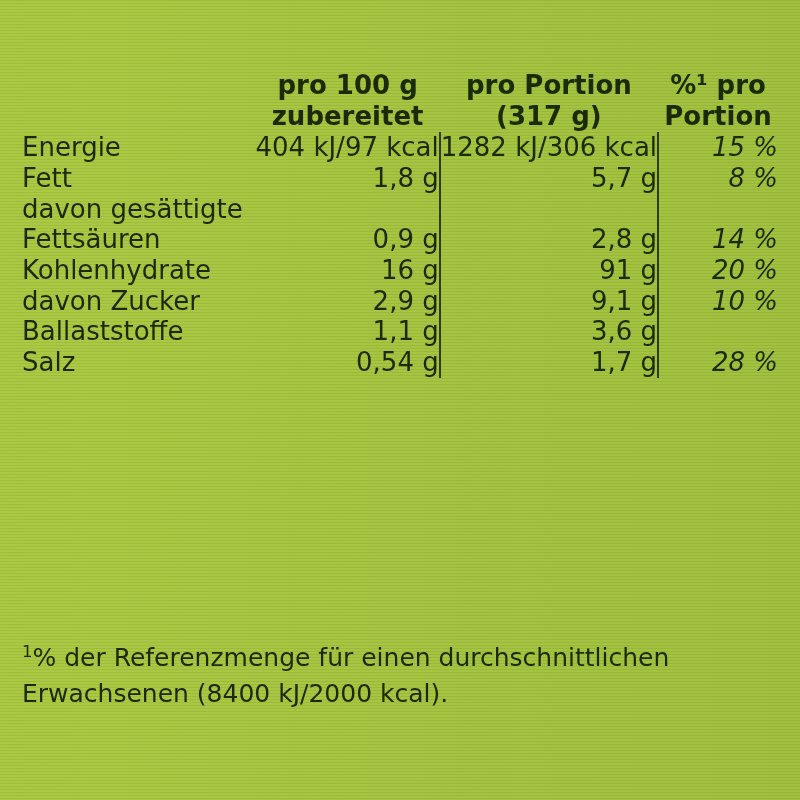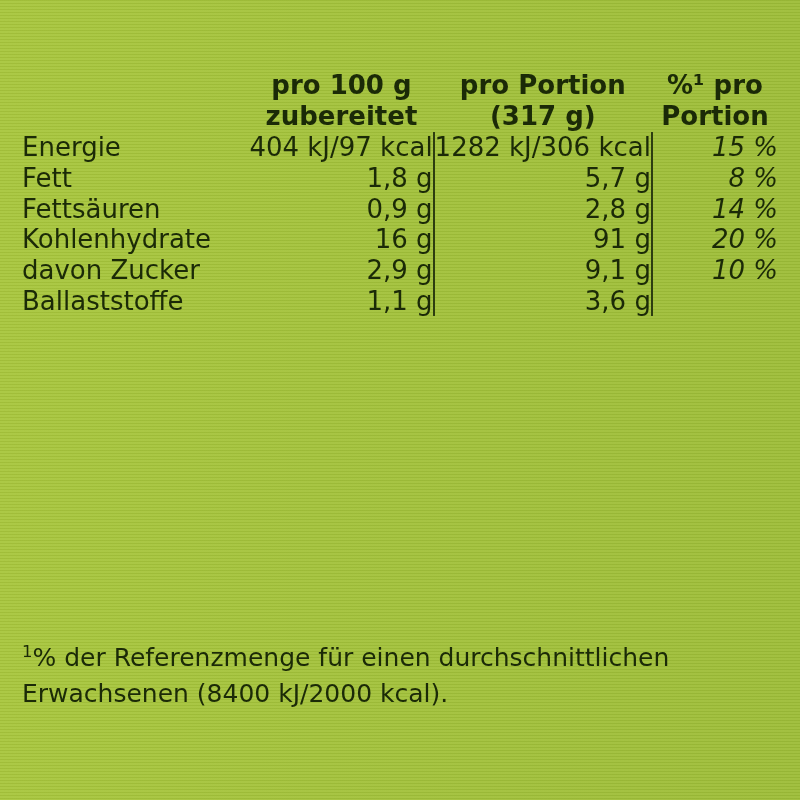--- a/index.html
+++ b/index.html
@@ -161,20 +161,26 @@
           <td class="num pct">15 %</td>
         </tr>
 
         <tr class="rowline tight">
           <td class="label">Fett</td>
           <td class="num">1,8 g</td>
           <td class="num port">5,7 g</td>
           <td class="num pct">8 %</td>
         </tr>
 
+        <tr class="sub-noline tight">
+          <td class="label indent">davon gesättigte</td>
+          <td class="num"></td>
+          <td class="num port"></td>
+          <td class="num pct"></td>
+        </tr>
 
         <tr class="sub-noline tight">
           <td class="label indent">Fettsäuren</td>
           <td class="num">0,9 g</td>
           <td class="num port">2,8 g</td>
           <td class="num pct">14 %</td>
         </tr>
 
         <tr class="rowline tight">
           <td class="label">Kohlenhydrate</td>
@@ -191,20 +197,26 @@
         </tr>
 
         <tr class="rowline">
           <td class="label">Ballaststoffe</td>
           <td class="num">1,1 g</td>
           <td class="num port">3,6 g</td>
           <td class="num pct"></td>
         </tr>
 
 
+        <tr class="rowline bottomline">
+          <td class="label">Salz</td>
+          <td class="num">0,54 g</td>
+          <td class="num port">1,7 g</td>
+          <td class="num pct">28 %</td>
+        </tr>
       </tbody>
     </table>
   </div>
 
   <div id="footnote">
     <div><sup>1</sup><span>% der Referenzmenge für einen durchschnittlichen</span></div>
     <div>Erwachsenen (8400 kJ/2000 kcal).</div>
   </div>
 
 </div>

